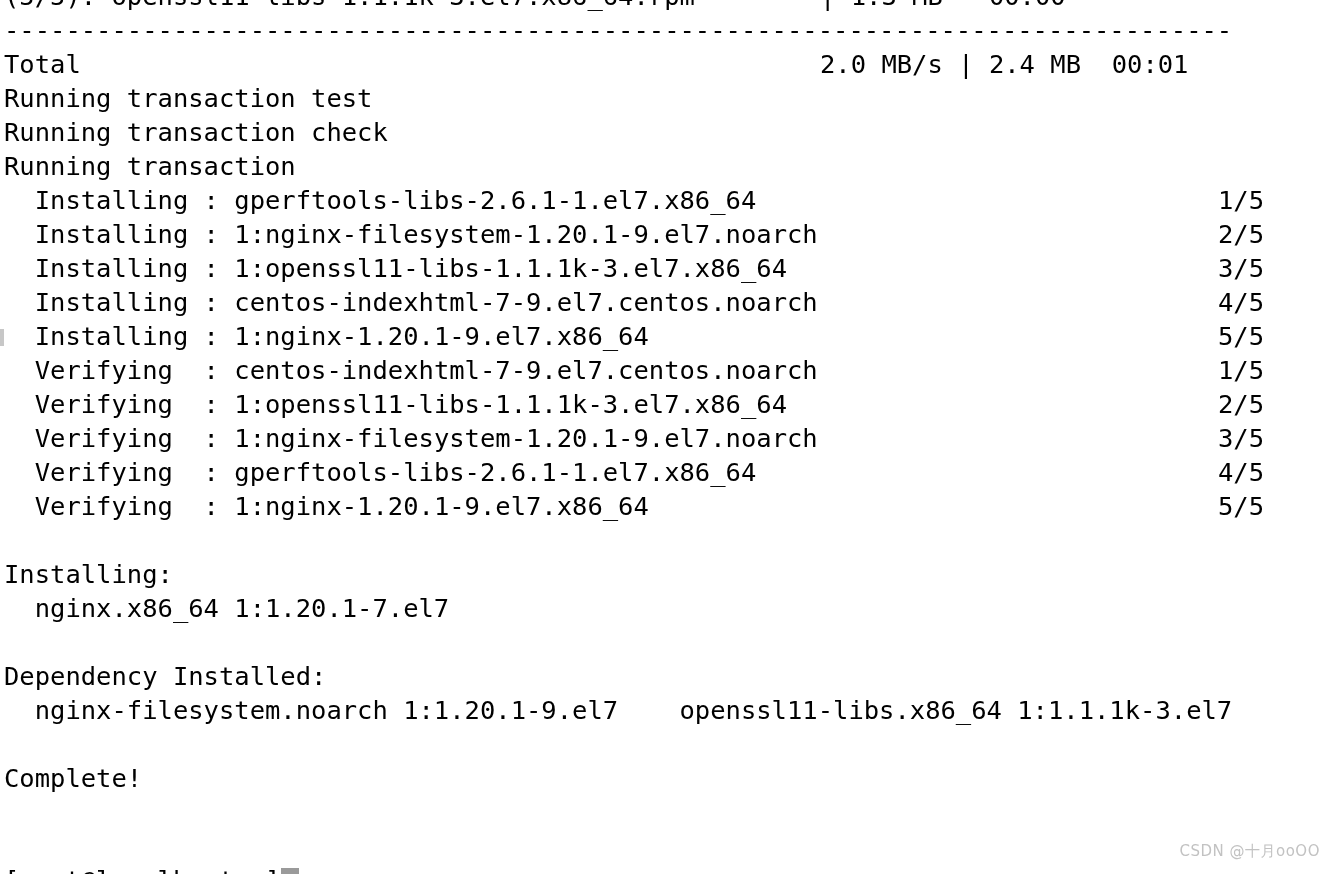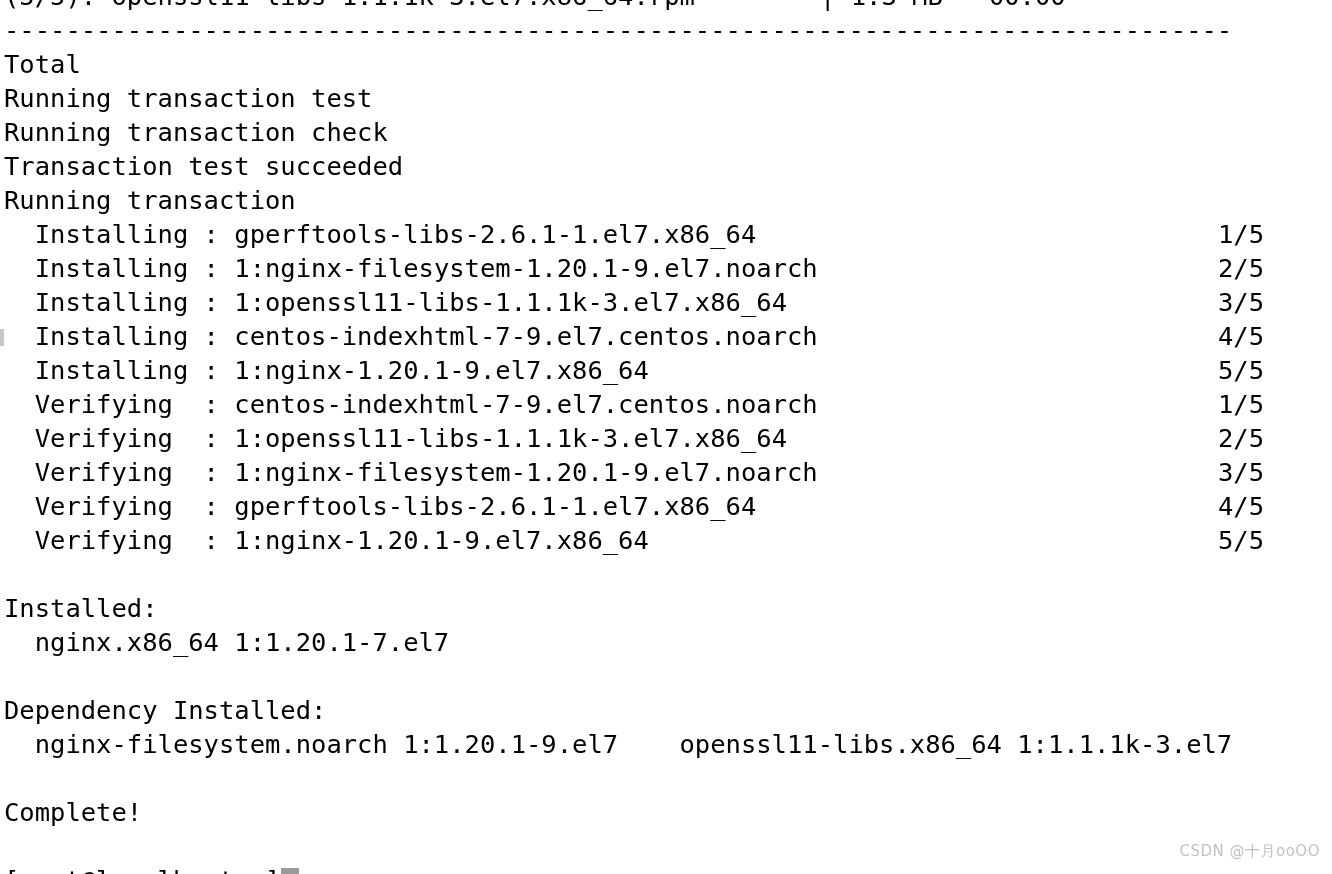--- a/index.html
+++ b/index.html
@@ -126,30 +126,28 @@
       <span class="tline">(5/5): openssl11-libs-1.1.1k-3.el7.x86_64.rpm</span>
       <span class="tright">| 1.3 MB   00:00</span>
     </div>
 
     <div class="trow">
       <span class="tline">--------------------------------------------------------------------------------</span>
     </div>
 
     <div class="trow">
       <span class="tline">Total</span>
+      <span class="tright">2.0 MB/s | 2.4 MB  00:01</span>
     </div>
 
     <div class="trow">
       <span class="tline">Running transaction test</span>
     </div>
     <div class="trow">
       <span class="tline">Running transaction check</span>
-    </div>
-    <div class="trow">
-      <span class="tline">Transaction test succeeded</span>
     </div>
     <div class="trow">
       <span class="tline">Running transaction</span>
     </div>
 
     <div class="trow">
       <span class="tline"><span>  Installing : </span><span>gperftools-libs-2.6.1-1.el7.x86_64</span></span>
       <span class="tcount">1/5</span>
     </div>
     <div class="trow">
@@ -185,21 +183,21 @@
       <span class="tcount">4/5</span>
     </div>
     <div class="trow">
       <span class="tline"><span>  Verifying  : </span><span>1:nginx-1.20.1-9.el7.x86_64</span></span>
       <span class="tcount">5/5</span>
     </div>
 
     <div class="trow blank"></div>
 
     <div class="trow">
-      <span class="tline">Installed:</span>
+      <span class="tline">Installing:</span>
     </div>
     <div class="trow">
       <span class="tline">  nginx.x86_64 1:1.20.1-7.el7</span>
     </div>
 
     <div class="trow blank"></div>
 
     <div class="trow">
       <span class="tline">Dependency Installed:</span>
     </div>

